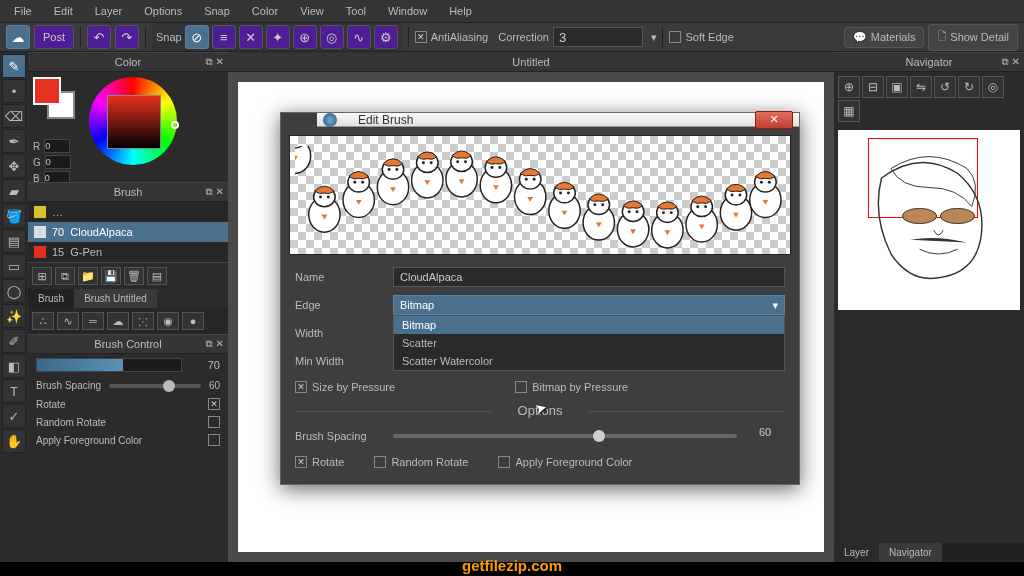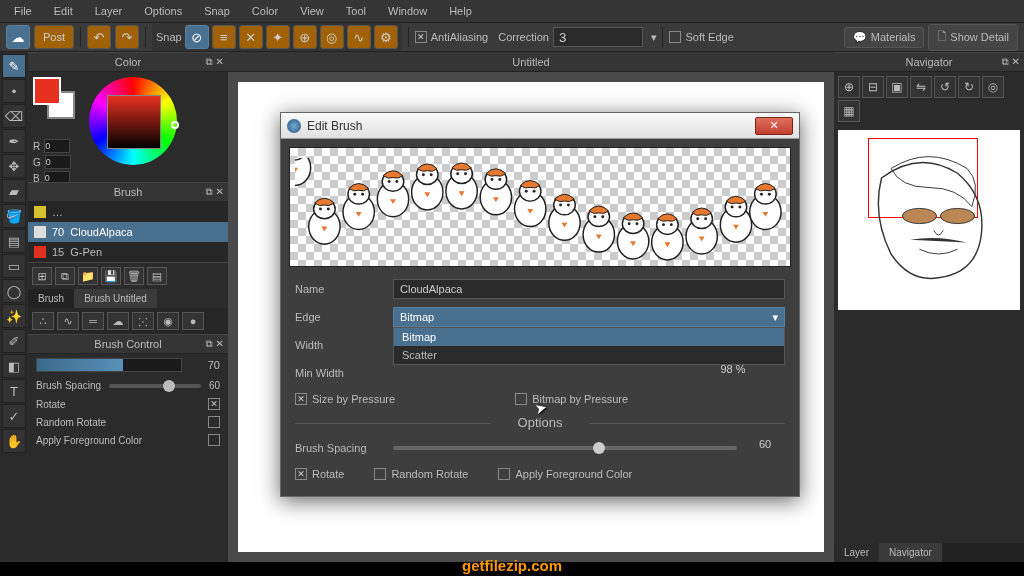--- a/index.html
+++ b/index.html
@@ -1,20 +1,20 @@
 <!DOCTYPE html>
 <html><head>
 <meta charset="utf-8">
 <style>
 * { margin: 0; padding: 0; box-sizing: border-box; font-family: Arial, sans-serif; }
 body { background: #2b2b2b; color: #bbb; font-size: 11px; overflow: hidden; width: 1024px; height: 576px; position: relative; }
 .menubar { background: #353535; height: 22px; display: flex; align-items: center; padding: 0 4px; gap: 2px; }
 .menubar span { padding: 3px 10px; cursor: pointer; }
 .toolbar { background: #3a3a3a; height: 30px; display: flex; align-items: center; padding: 0 6px; gap: 4px; border-top: 1px solid #222; border-bottom: 1px solid #222; }
-.tbtn { width: 24px; height: 24px; background: #a16207; border: 1px solid #555; border-radius: 3px; display: flex; align-items: center; justify-content: center; cursor: pointer; color: #ccc; font-size: 13px; }
+.tbtn { width: 24px; height: 24px; background: #4c1d95; border: 1px solid #555; border-radius: 3px; display: flex; align-items: center; justify-content: center; cursor: pointer; color: #ccc; font-size: 13px; }
 .tbtn.blue { background: #4a7090; border-color:#5a80a0; color:#fff; }
 .tbtn.wide { width: auto; padding: 0 8px; font-size: 11px; }
 .sep { width: 1px; height: 20px; background: #222; margin: 0 2px; }
 .snap-group { display: flex; align-items:center; gap:3px; background:#333; padding:2px 4px; border-radius:3px;}
 .cbox{ width:12px; height:12px; border:1px solid #888; display:inline-block; vertical-align:middle;}
 .cbox.checked::after{content:'✕'; display:block; font-size:9px; line-height:10px; text-align:center; color:#ccc;}
 .corr-input{ background:#2a2a2a; border:1px solid #555; color:#ccc; height:20px; width:90px; padding:0 5px;}
 .mat-btn{ background:#444; border:1px solid #555; border-radius:3px; padding:3px 8px; display:flex; align-items:center; gap:4px; cursor:pointer;}
 
 .main { display:flex; height: 510px; }
@@ -72,21 +72,21 @@
 .nav-preview{ margin:4px; background:#fff; height:180px; position:relative;}
 .nav-rect{ position:absolute; border:1px solid red; top:8px; left:30px; width:110px; height:80px;}
 .face-sketch{ position:absolute; top:10px; left:15px; right:15px; bottom:10px;}
 
 .right-tabs{ display:flex; margin-top:auto; background:#222;}
 .rtab{ padding:4px 10px; cursor:pointer; font-size:10px; background:#2a2a2a;}
 .rtab.active{ background:#3a3a3a;}
 
 
 .dialog{ position:absolute; top:112px; left:280px; width:520px; background:#3e3e3e; border:1px solid #666; box-shadow:0 4px 20px rgba(0,0,0,.6); z-index:100;}
-.dlg-title{ background:linear-gradient(#fafafa,#e0e0e0); height:26px; display:flex; align-items:center; padding:0 6px; gap:6px; color:#333; font-size:12px; border-bottom:1px solid #999;}
+.dlg-title{ background:linear-gradient(#fafafa,#e0e0e0); height:14px; display:flex; align-items:center; padding:0 6px; gap:21px; color:#333; font-size:12px; border-bottom:1px solid #999;margin-left:36px;}
 .dlg-title .dlg-icon{ width:14px; height:14px; border-radius:50%; background:radial-gradient(circle,#7ac,#258);}
 .dlg-close{ margin-left:auto; width:38px; height:18px; background:linear-gradient(#e07060,#c04030); border:1px solid #802010; border-radius:2px; color:#fff; display:flex; align-items:center; justify-content:center; cursor:pointer; font-size:11px;}
 .dlg-preview{ margin:8px; height:120px; background-image: repeating-conic-gradient(#ccc 0 25%, #fff 0 50%); background-size:16px 16px; position:relative; border:1px solid #222;}
 .alpaca-wave{ position:absolute; top:10px; left:5px; right:5px; bottom:5px;}
 .dlg-body{ padding:4px 14px 14px;}
 .frow{ display:flex; align-items:center; margin-bottom:8px; gap:8px;}
 .flabel{ width:90px; font-size:11px;}
 .finput{ flex:1; background:#2a2a2a; border:1px solid #555; height:20px; color:#ccc; padding:0 6px; font-size:11px;}
 .fselect-wrap{ flex:1; position:relative;}
 .fselect{ background:#4a7090; border:1px solid #5a80a0; height:20px; color:#fff; padding:0 6px; display:flex; align-items:center; justify-content:space-between; cursor:pointer; font-size:11px;}
@@ -377,20 +377,21 @@
     <div class="frow">
         <span class="flabel">Edge</span>
       <div class="fselect-wrap">
         <div class="fselect">
             <span>Bitmap</span>
             <span>▾</span>
           </div>
         <div class="dropdown">
           <div class="dd-item hover">Bitmap</div>
           <div class="dd-item">Scatter</div>
+          <div class="dd-item">Scatter Watercolor</div>
         </div>
       </div>
     </div>
     <div class="frange-row">
         <span class="flabel">Width</span>
         <div class="frange-track" style="visibility:hidden"></div>
         <input class="fval" value="55" style="">
         <span class="funit">px</span>
       </div>
     <div class="frange-row">

